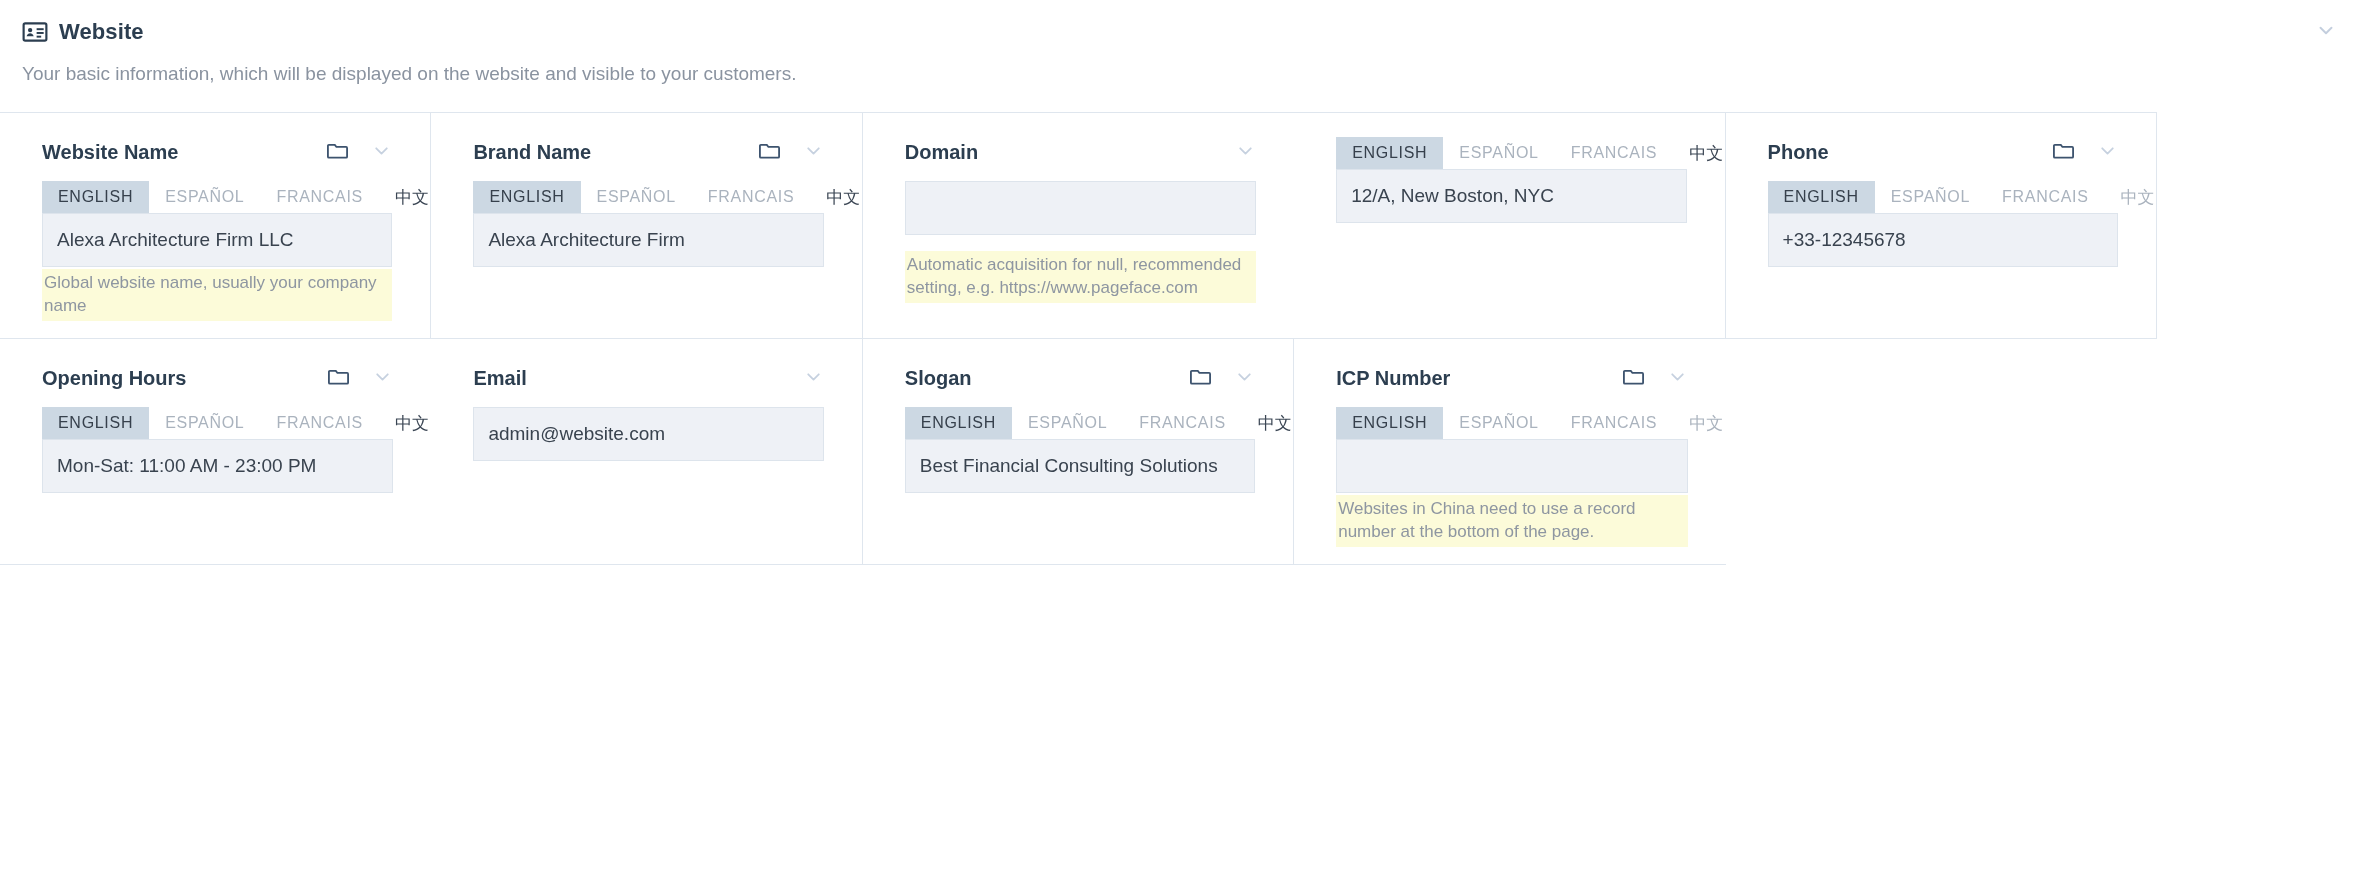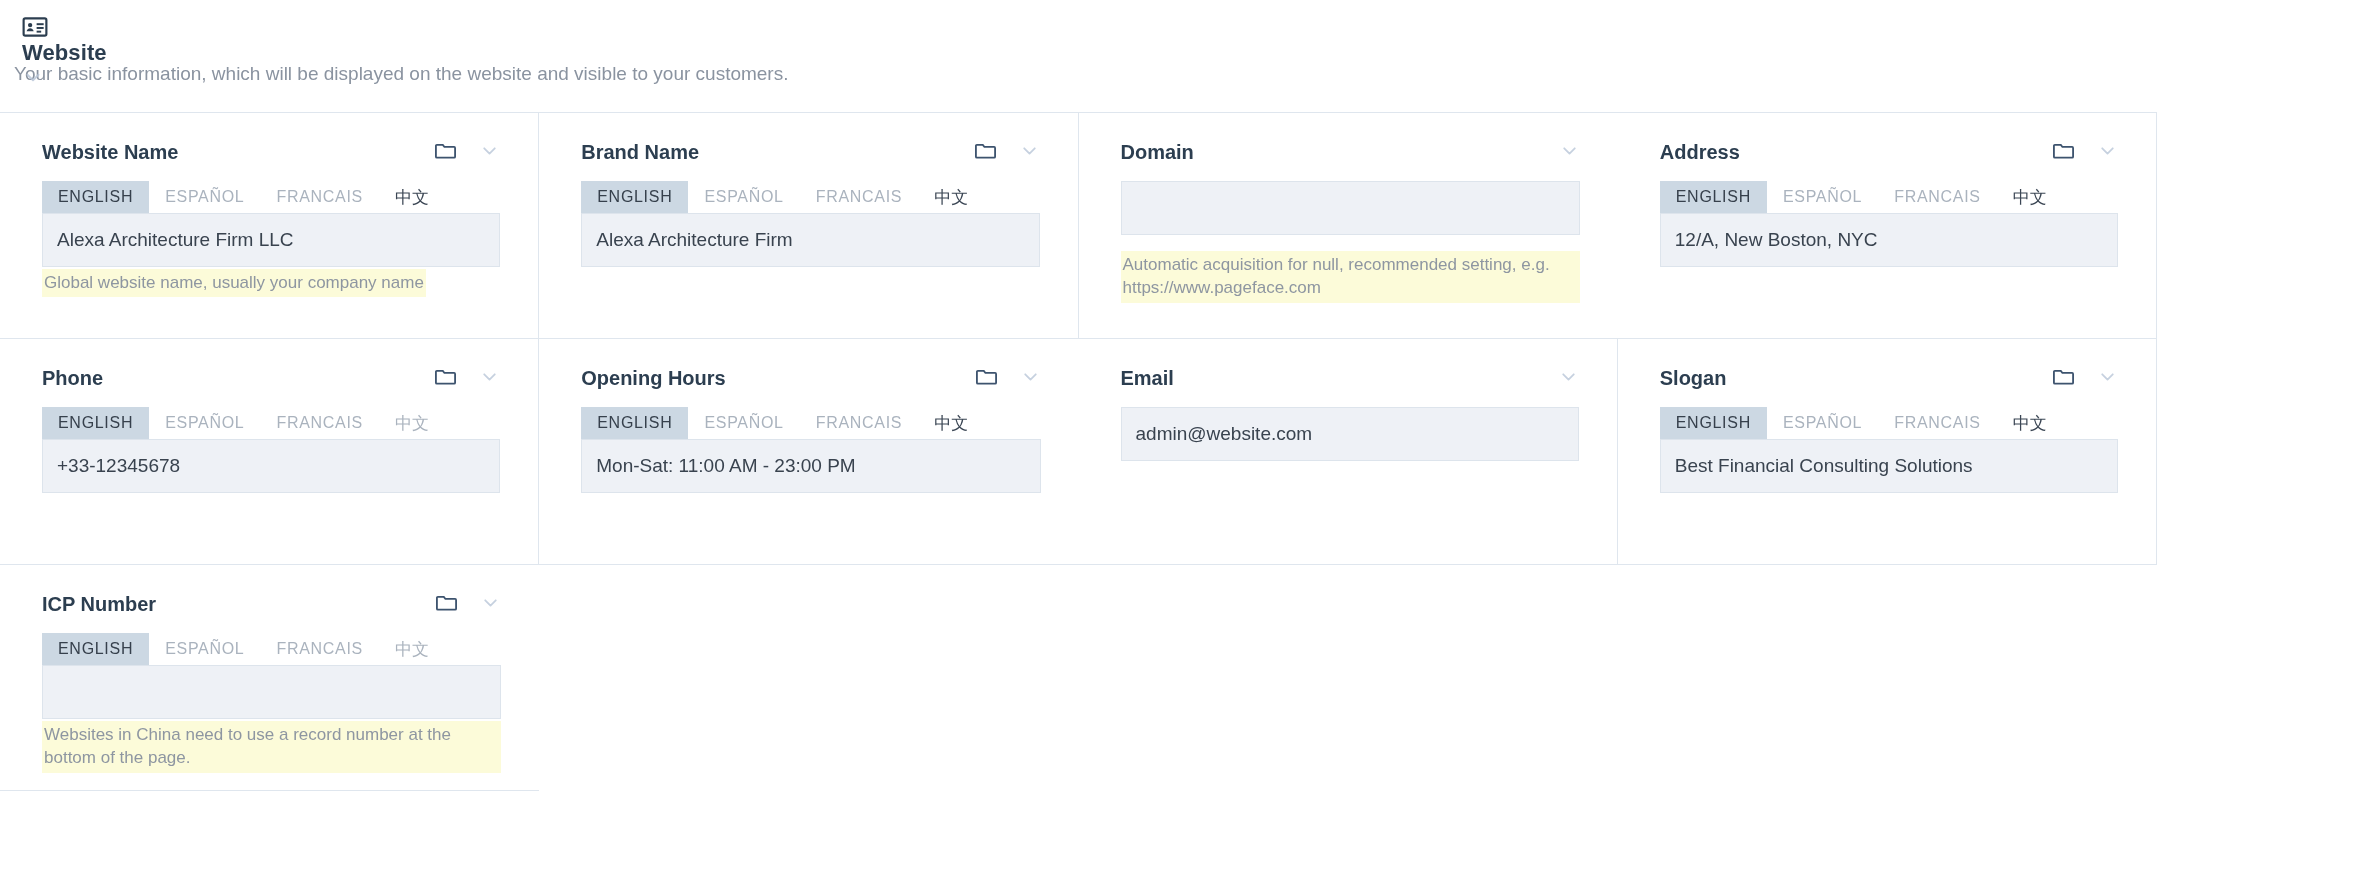--- a/index.html
+++ b/index.html
@@ -6,48 +6,47 @@
   html, body {
     width: 2365px; height: 886px;
     background: #ffffff;
     font-family: "Liberation Sans", sans-serif;
     overflow: hidden;
   }
 
   
   .page-header {
     display: flex;
-    align-items: flex-start;
+    align-items: center;
     padding: 14px 22px 0 22px;
     height: 50px;
-    flex-direction: column;
   }
   .hdr-icon { width: 26px; height: 26px; margin-right: 11px; flex: 0 0 auto; display:block; }
   .hdr-title {
     font-size: 22px;
     font-weight: bold;
     color: #2c3e50;
     letter-spacing: .1px;
   }
   .hdr-spacer { flex: 1 1 auto; }
   .hdr-chevron { width: 22px; height: 22px; margin-right: 6px; opacity: .85; }
 
   .page-sub {
-    padding: 10px 22px 0 14px;
+    padding: 10px 22px 0 22px;
     font-size: 19px;
     color: #8a93a0;
     line-height: 1.45;
     height: 62px;
   }
 
   
   .grid {
     border-top: 1px solid #dfe6ee;
     display: grid;
-    grid-template-columns: 1fr 1fr 1fr 1fr;
+    grid-template-columns: 1fr 1fr 1fr 1fr 1fr;
     grid-auto-rows: 226px;
     width: 2157px;
   }
   .card {
     border-right: 1px solid #dfe6ee;
     border-bottom: 1px solid #dfe6ee;
     padding: 24px 38px 0 42px;
     position: relative;
     overflow: hidden;
     background: #fff;
@@ -193,30 +192,20 @@
         <span class="card-title">Domain</span>
         <span class="head-spacer"></span>
         <span><svg class="card-chevron" viewBox="0 0 24 24" fill="none">
             <path d="M6 9.5l6 6 6-6" stroke="#b9c6d8" stroke-width="2.1" stroke-linecap="round" stroke-linejoin="round"></path>
           </svg></span>
       </div>
       <div class="field empty"></div>
       <div class="hint-wrap spaced"><span class="hint">Automatic acquisition for null, recommended setting, e.g. https://www.pageface.com</span></div>
     </div>
     <div class="card">
-      <div class="card-head">
-        <span class="card-title">Address</span>
-        <span class="head-spacer"></span>
-        <span><svg class="folder-icon" viewBox="0 0 24 24" fill="none">
-            <path d="M3 6.2h6.2l1.7 2.1H21a1 1 0 011 1v9.1a1 1 0 01-1 1H3a1 1 0 01-1-1V7.2a1 1 0 011-1z" stroke="#3d536e" stroke-width="1.9" stroke-linejoin="round"></path>
-          </svg></span>
-        <span><svg class="card-chevron" viewBox="0 0 24 24" fill="none">
-            <path d="M6 9.5l6 6 6-6" stroke="#b9c6d8" stroke-width="2.1" stroke-linecap="round" stroke-linejoin="round"></path>
-          </svg></span>
-      </div>
       <div class="lang-tabs">
         <div class="lang-tab active">ENGLISH</div>
         <div class="lang-tab">ESPAÑOL</div>
         <div class="lang-tab">FRANCAIS</div>
         <div class="lang-tab cjk">中文</div>
       </div>
       <div class="field">12/A, New Boston, NYC</div>
     </div>
     <div class="card">
       <div class="card-head">

